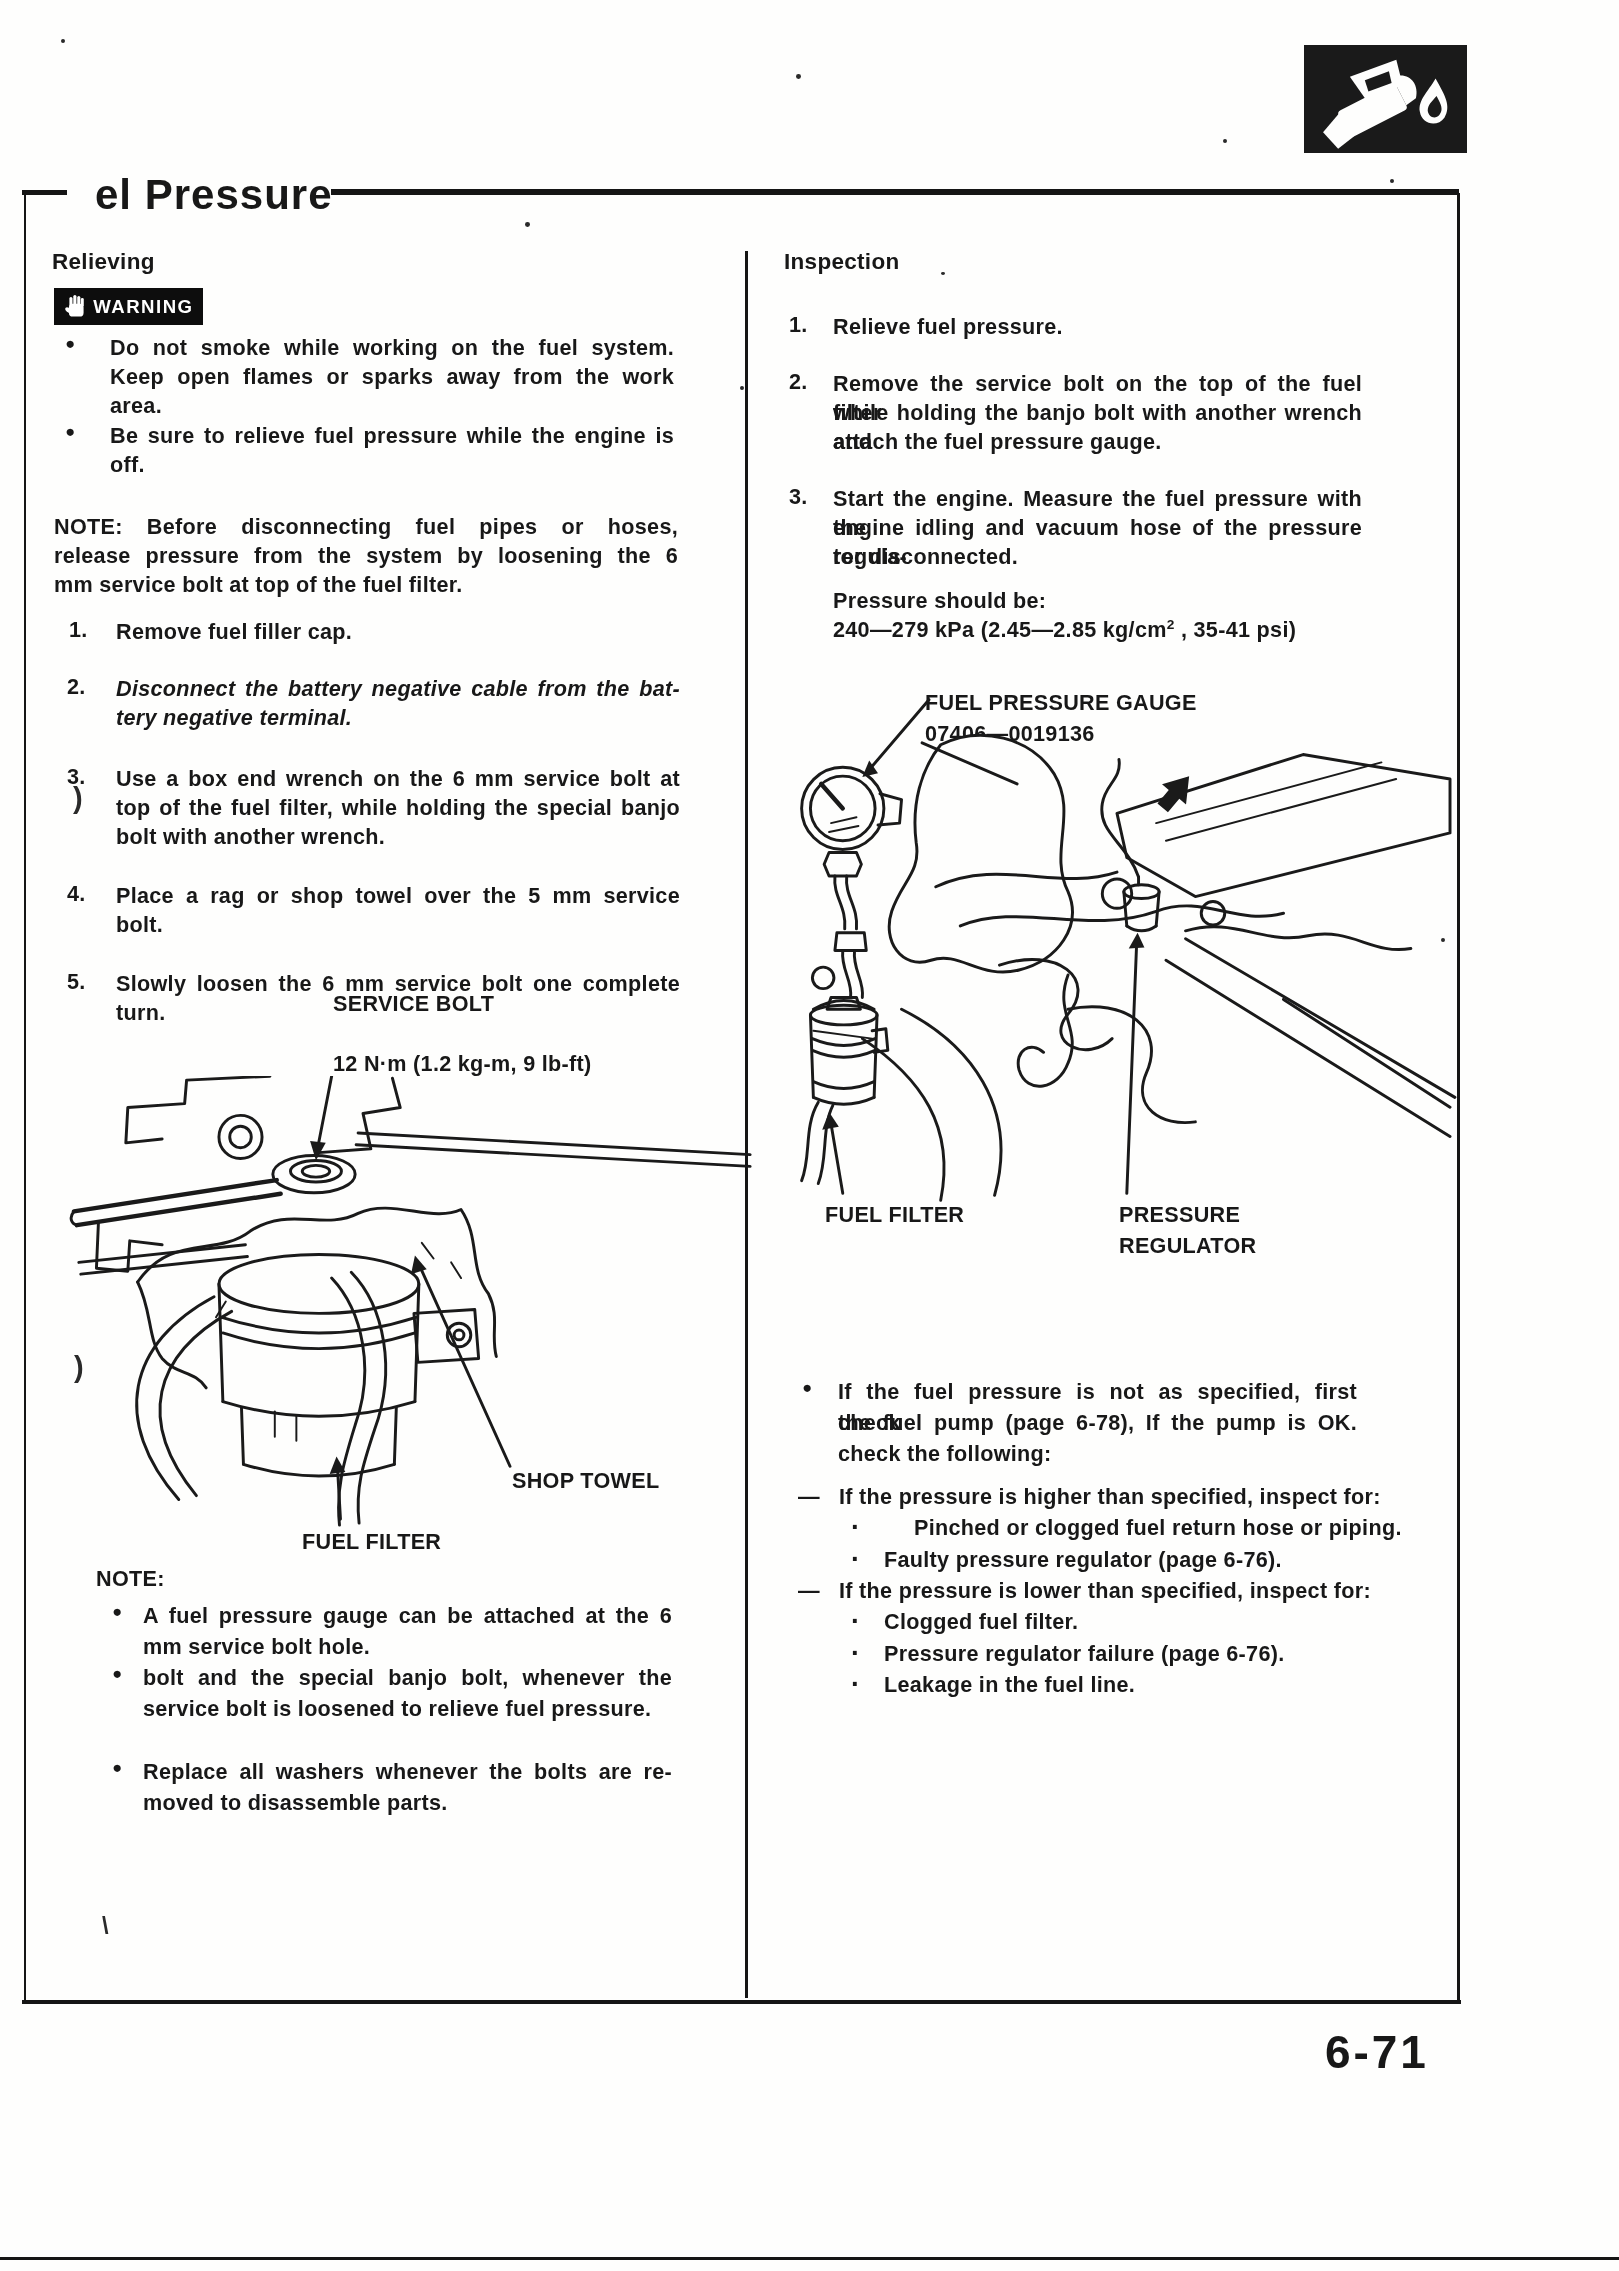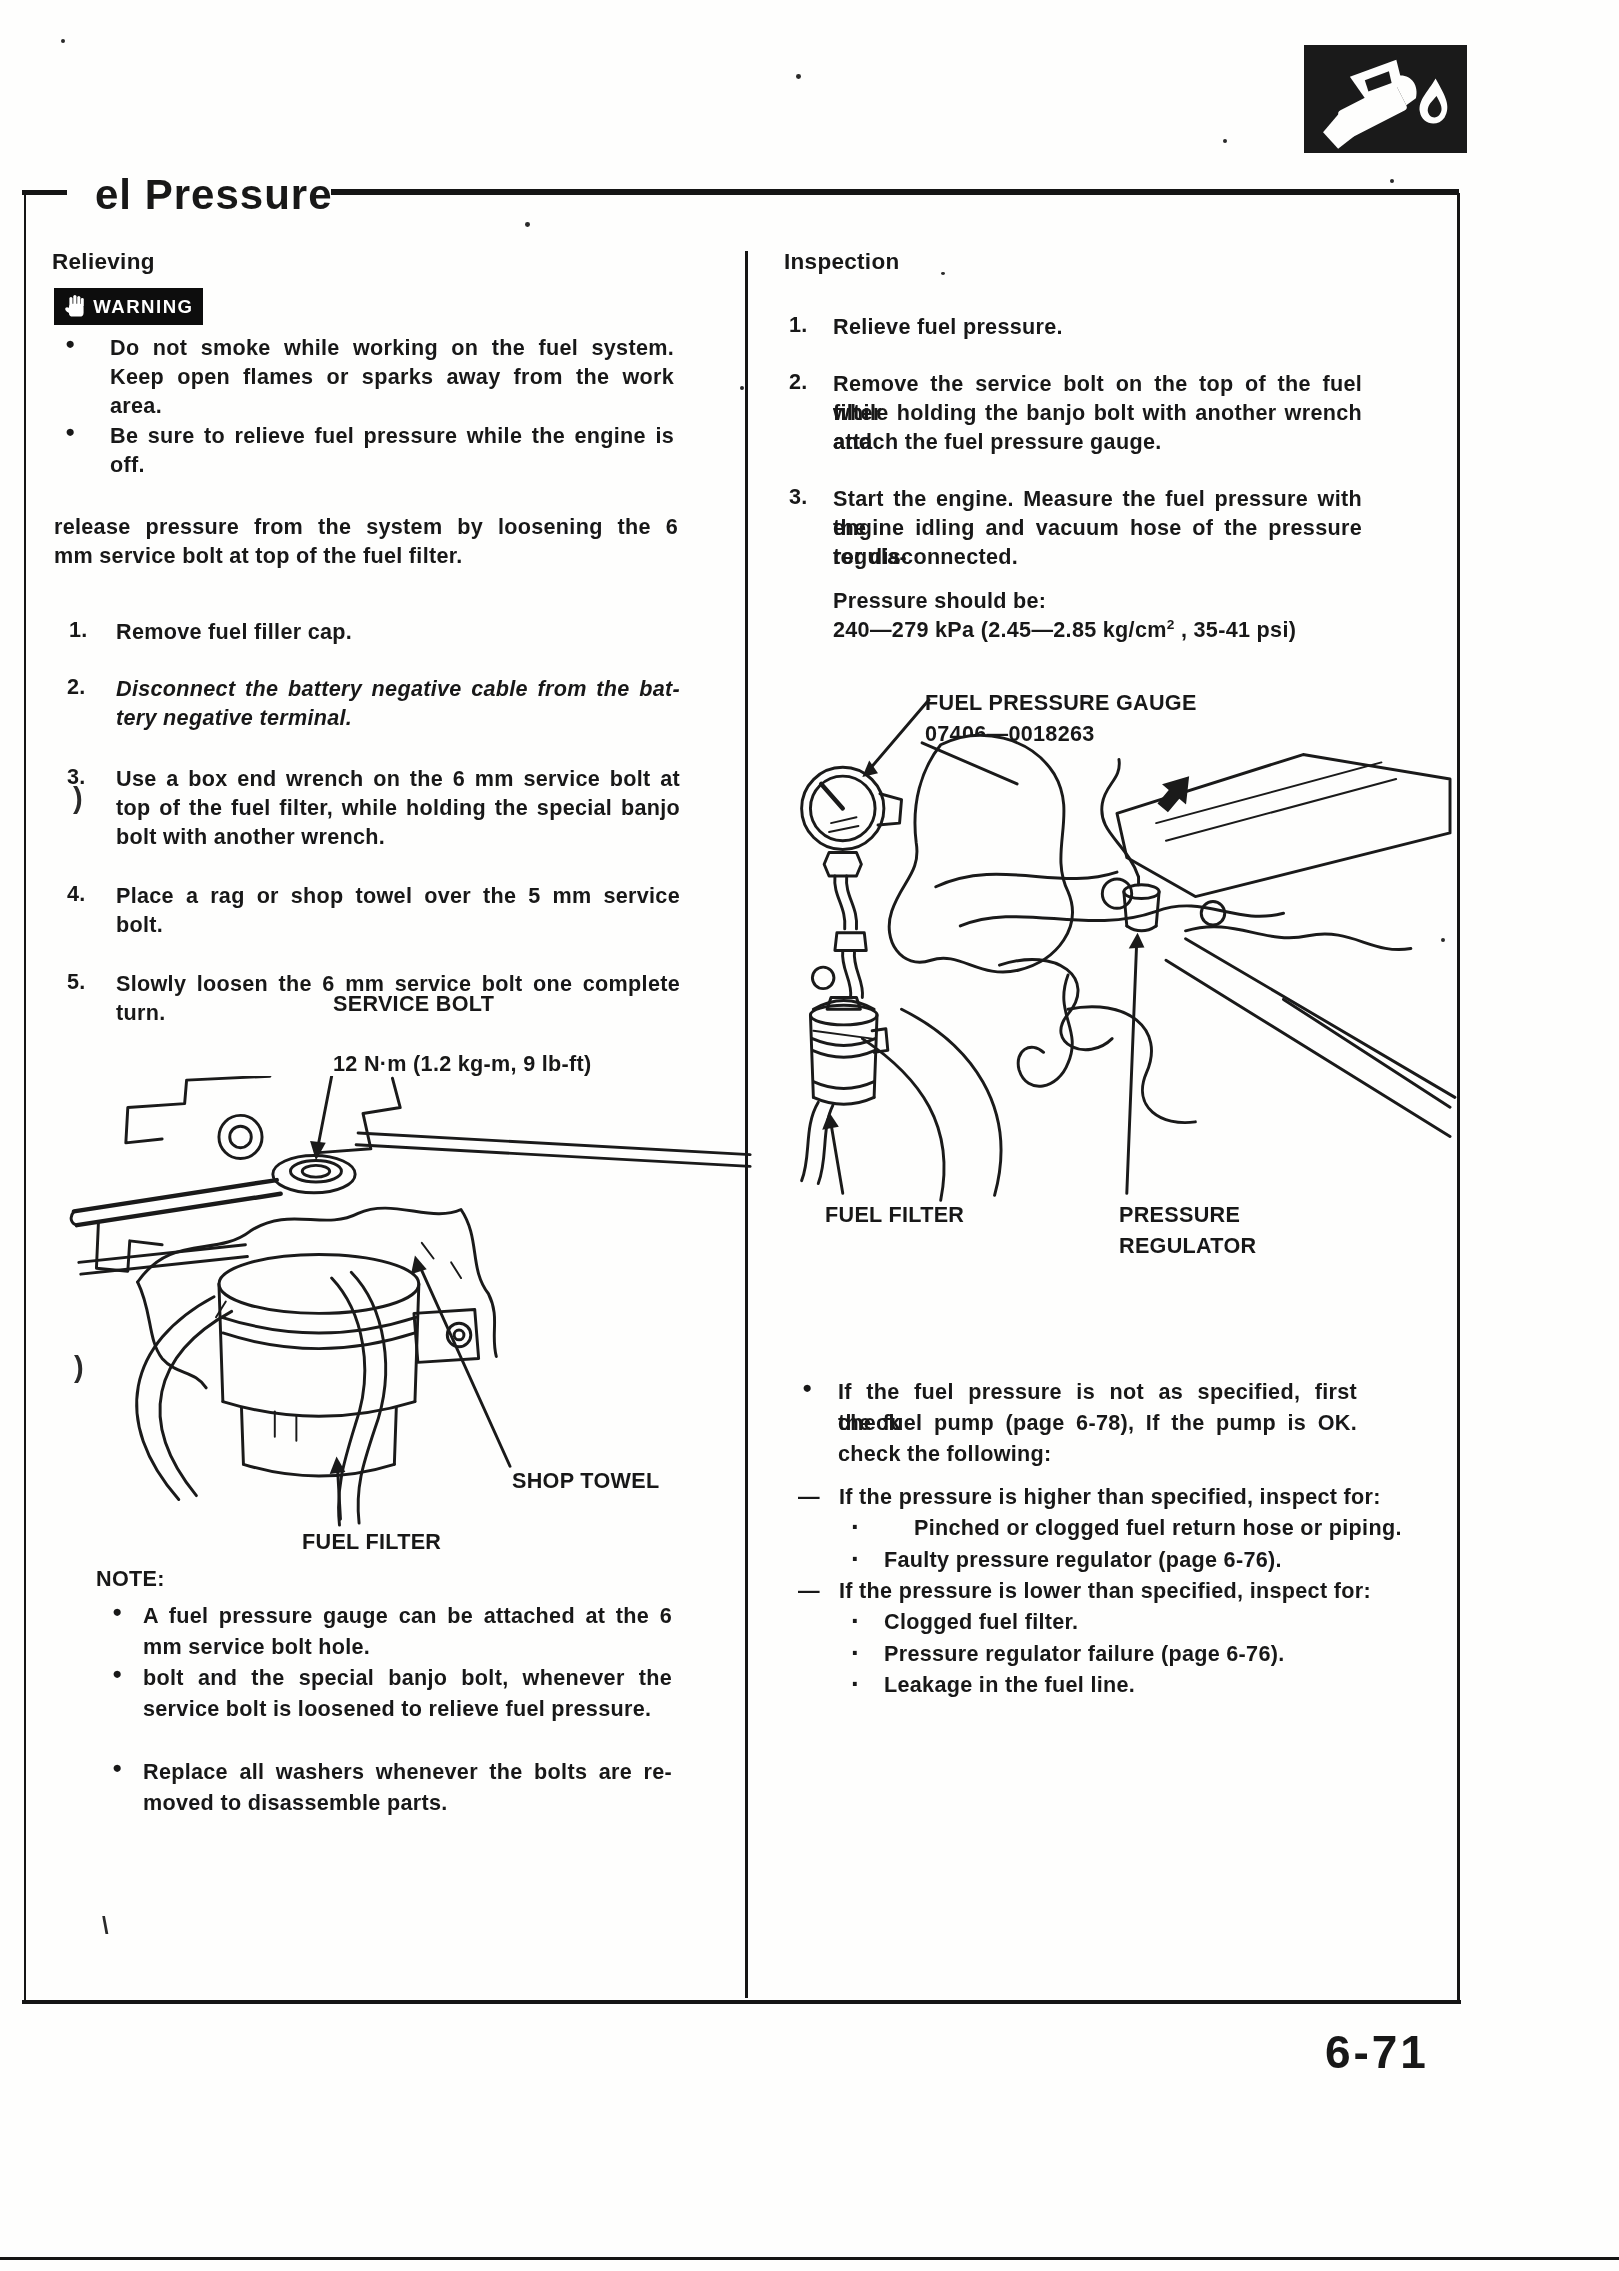--- a/index.html
+++ b/index.html
@@ -84,20 +84,21 @@
       <div class="jline last">area.</div>
     </div>
 
   <div class="marker" style="left:65px;top:422px;font-size:16.7px;">●</div>
   <div class="lines fs22 lh30" style="left:110px;top:421px;width:564px;">
       <div class="jline">Be sure to relieve fuel pressure while the engine is</div>
       <div class="jline last">off.</div>
     </div>
 
   <div class="lines fs22 lh30" style="left:54px;top:512px;width:624px;">
+      <div class="jline">NOTE: Before disconnecting fuel pipes or hoses,</div>
       <div class="jline">release pressure from the system by loosening the 6</div>
       <div class="jline last">mm service bolt at top of the fuel filter.</div>
     </div>
 
   <div class="t fs22" style="left:69px;top:617px;">1.</div>
   <div class="lines fs22 lh30" style="left:116px;top:617px;width:564px;">
       <div class="jline last">Remove fuel filler cap.</div>
     </div>
 
   <div class="t fs22" style="left:67px;top:674px;">2.</div>
@@ -227,21 +228,21 @@
       <div class="jline">engine idling and vacuum hose of the pressure regula-</div>
       <div class="jline last">tor disconnected.</div>
     </div>
 
   <div class="t fs22" style="left:833px;top:588px;">Pressure should be:</div>
   <div class="t fs22" style="left:833px;top:617px;">
     <span>240—279 kPa (2.45—2.85 kg/cm</span><sup>2</sup><span> , 35-41 psi)</span>
   </div>
 
   <div class="t fs22" style="left:925px;top:690px;">FUEL PRESSURE GAUGE</div>
-  <div class="t fs22" style="left:925px;top:721px;">07406—0018263</div>
+  <div class="t fs22" style="left:925px;top:721px;">07406—0019136</div>
   <div class="t fs22" style="left:825px;top:1202px;">FUEL FILTER</div>
   <div class="t fs22" style="left:1119px;top:1202px;">PRESSURE</div>
   <div class="t fs22" style="left:1119px;top:1233px;">REGULATOR</div>
 
   <svg class="diagram" style="left:774px;top:686px;" width="686" height="524" viewBox="0 0 700 535">
 
     <path class="wfill" d="M170,60 C210,40 262,52 286,90 C310,130 280,170 300,210 C315,245 290,280 250,290 C210,300 190,270 160,280 C130,290 110,260 120,230 C130,200 150,190 145,160 C140,120 150,85 170,60 Z"></path>
 
     <line x1="158" y1="14" x2="100" y2="82"></line>
     <polygon class="fill" points="90,93 106,89 97,76"></polygon>

